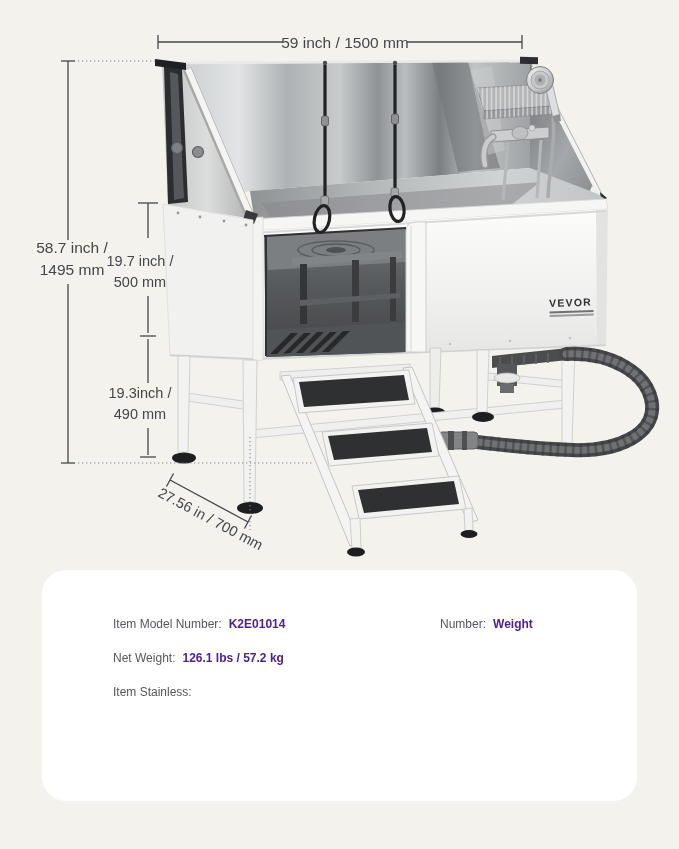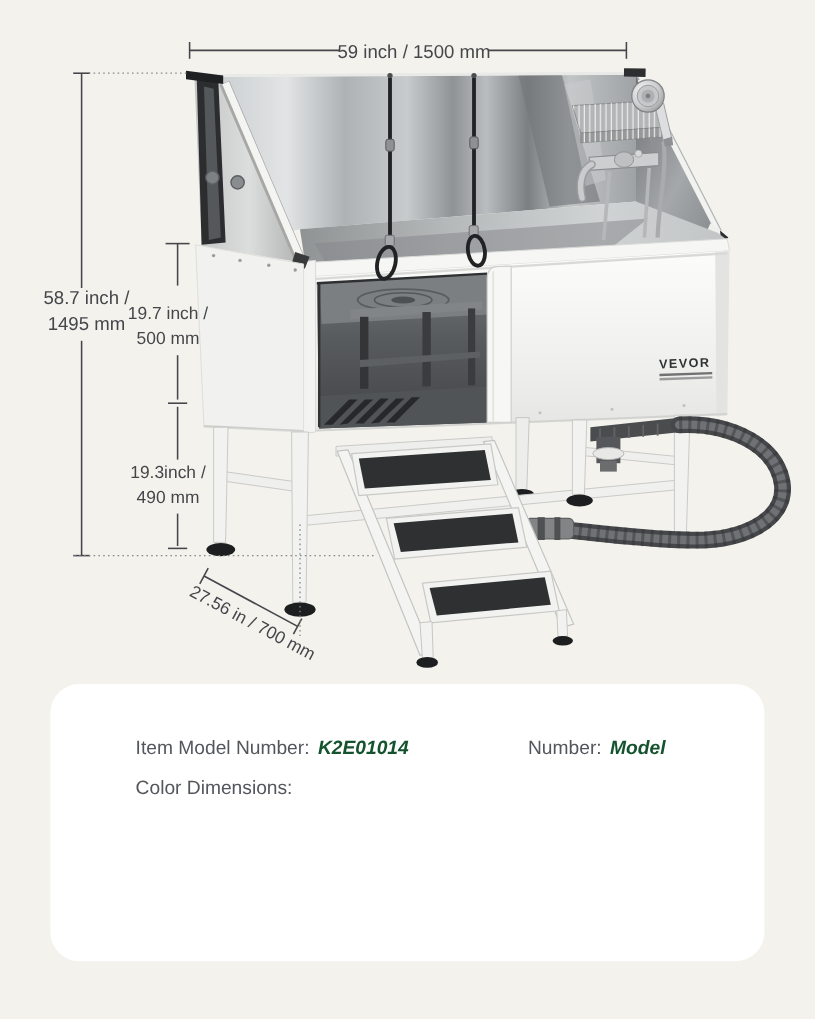--- a/index.html
+++ b/index.html
@@ -11,25 +11,25 @@
   .stage{position:absolute;inset:0;}
   svg.scene{position:absolute;left:0;top:0;}
   .dim{font-size:15.5px;fill:#44464a;}
   .dim-sm{font-size:14.5px;fill:#44464a;}
   .brandtxt{font-size:10.5px;font-weight:bold;letter-spacing:1.2px;fill:#2f3133;}
   .card{
     position:absolute;left:42px;top:570px;width:595px;height:231px;
     background:#ffffff;border-radius:24px;box-sizing:border-box;
     padding:37px 18px 0 71px;
   }
-  .row{height:34px;display:flex;align-items:center;font-size:16px;white-space:nowrap;}
+  .row{height:34px;display:flex;align-items:center;font-size:12px;white-space:nowrap;}
   .pair{display:inline-flex;align-items:baseline;}
   .pair-fixed{width:327px;}
   .label{color:#53575c;}
-  .value{color:#14532d;font-weight:bold;margin-left:7px;font-style:italic;}
+  .value{color:#4c1d95;font-weight:bold;margin-left:7px;}
 </style>
 </head>
 <body>
 
 <div class="stage">
 
 <svg class="scene" width="679" height="849" viewBox="0 0 679 849">
   <defs>
     <linearGradient id="gBack" x1="0" y1="0" x2="1" y2="0">
       <stop offset="0" stop-color="#ccd0d2"></stop>
@@ -339,21 +339,25 @@
 </svg>
 
 <div class="card">
   <div class="row">
     <span class="pair pair-fixed">
       <span class="label">Item Model Number:</span>
       <span class="value">K2E01014</span>
     </span>
     <span class="pair">
       <span class="label">Number:</span>
-      <span class="value">Model</span>
+      <span class="value">Weight</span>
     </span>
   </div>
   <div class="row">
-    <span class="label">Color Dimensions:</span>
+    <span class="label">Net Weight:</span>
+    <span class="value">126.1 lbs / 57.2 kg</span>
+  </div>
+  <div class="row">
+    <span class="label">Item Stainless:</span>
   </div>
 </div>
 
 </div>
 
 </body></html>

